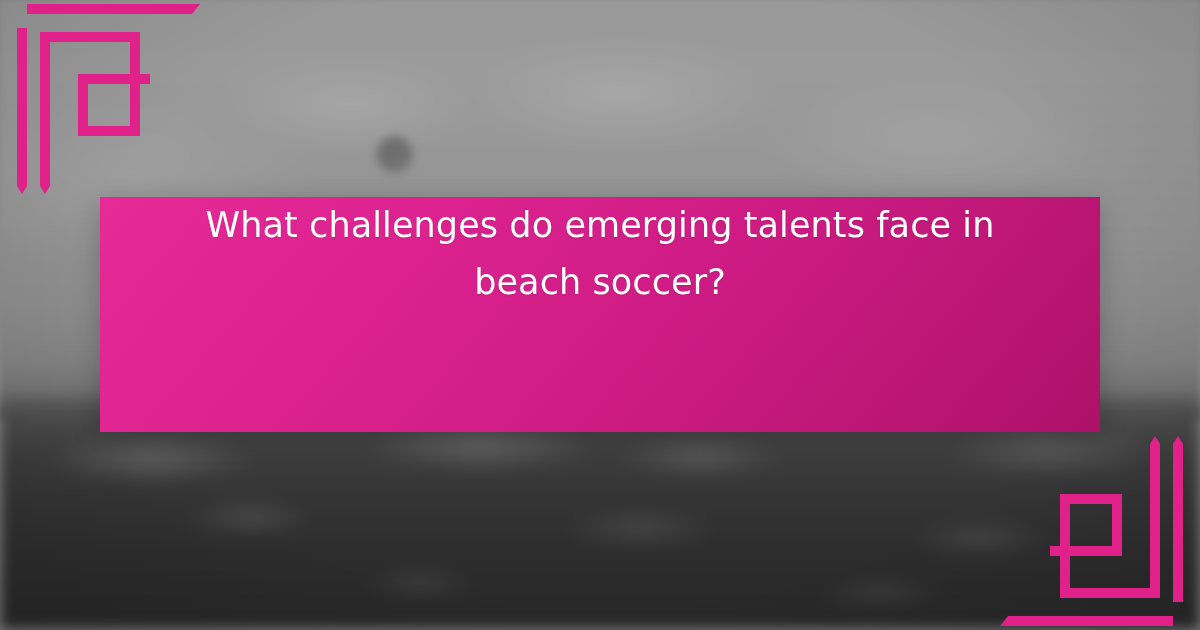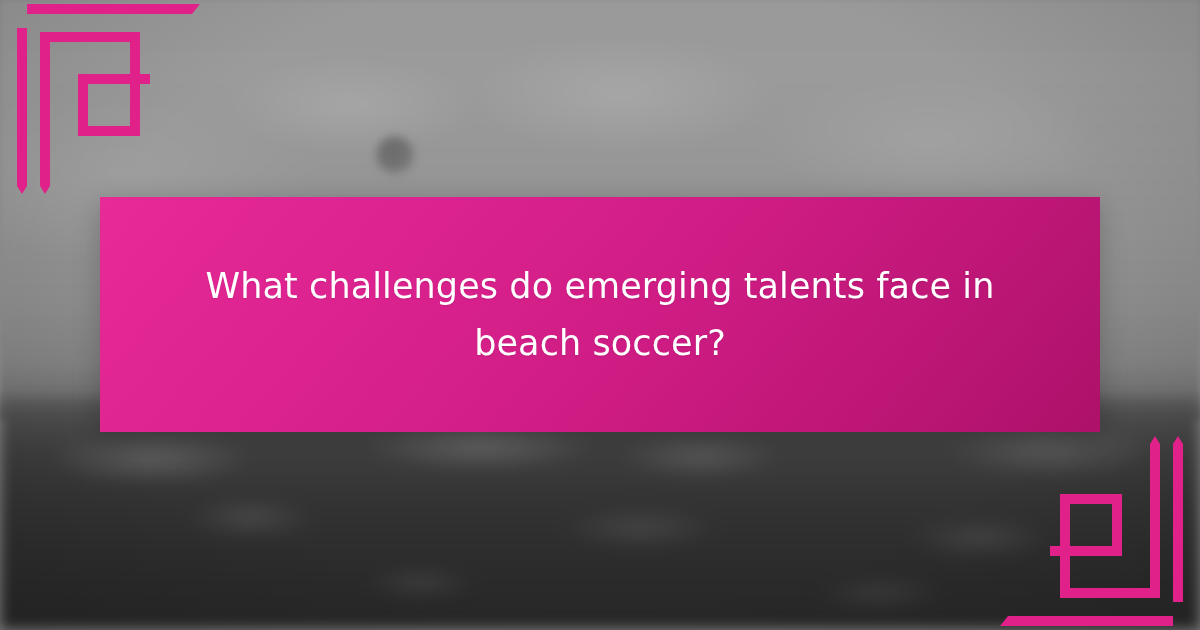--- a/index.html
+++ b/index.html
@@ -97,21 +97,20 @@
   .orn-br { right: 0; bottom: 0; width: 210px; height: 200px; }
 
   
   .headline-panel {
     position: absolute;
     left: 100px;
     top: 197px;
     width: 1000px;
     height: 235px;
     display: flex;
-    align-items: center;
     justify-content: center;
     background: linear-gradient(131deg, #e62a96 0%, #dd2390 26%, #cf1c84 55%, #bd1676 80%, #ad1169 100%);
     box-shadow: 0 6px 26px rgba(0,0,0,0.22);
   }
   .headline-text {
     width: 790px;
     text-align: center;
     color: #ffffff;
     font-family: "DejaVu Sans", sans-serif;
     font-size: 35px;

